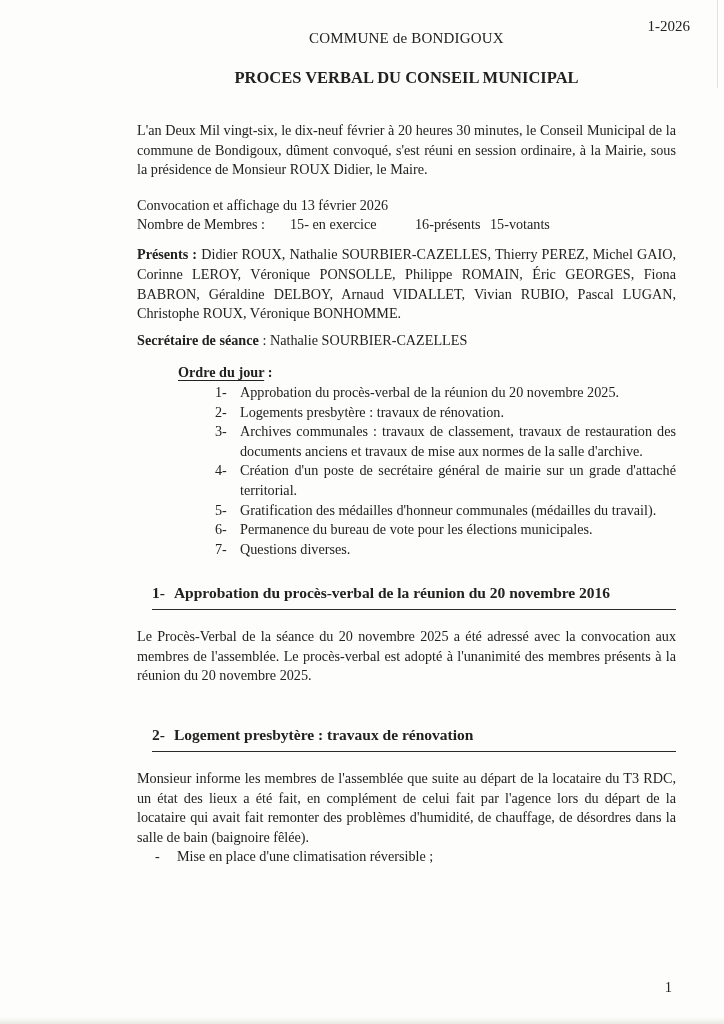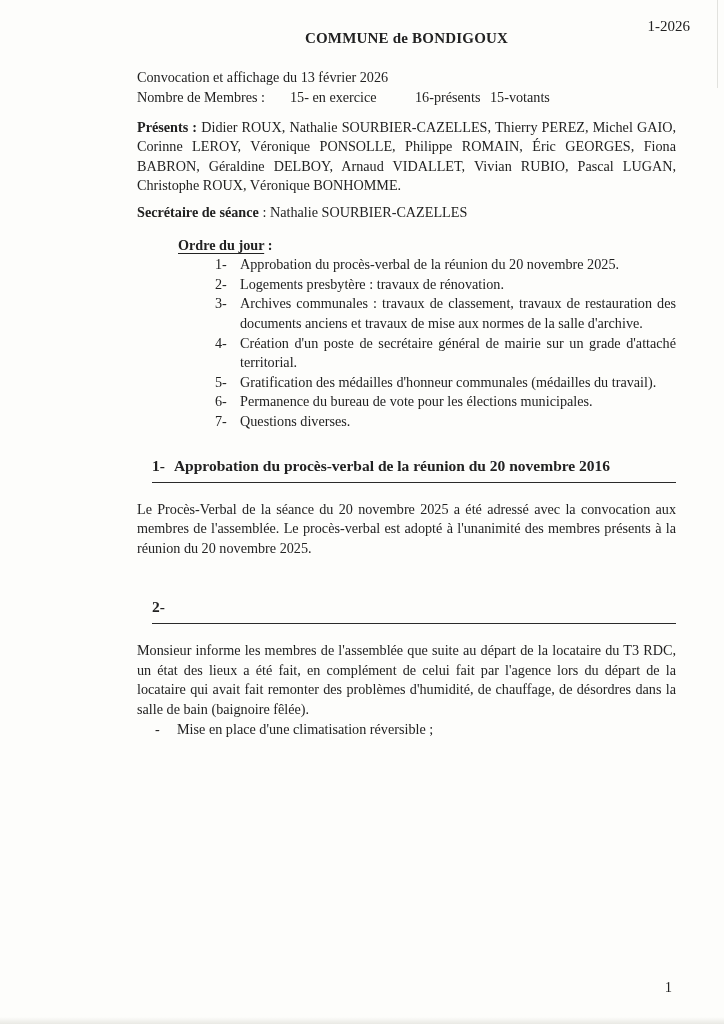--- a/index.html
+++ b/index.html
@@ -21,21 +21,21 @@
   }
   .doc-number {
     position: absolute;
     top: 18px;
     right: 34px;
     font-size: 15px;
   }
   .commune {
     margin-top: 12px;
     text-align: center;
-    font-weight: bold;
+    font-weight: normal;
     font-size: 15px;
     letter-spacing: 0.2px;
   }
   .main-title {
     margin-top: 21px;
     text-align: center;
     font-weight: bold;
     font-size: 16.5px;
     line-height: 20px;
   }
@@ -127,22 +127,24 @@
 <div class="page">
   <div class="scan-edge-right"></div>
 
   <div class="doc-number">1-2026</div>
 
   <div class="content">
 
     <div class="commune">COMMUNE de BONDIGOUX</div>
 
     <div class="main-title">
+      <div>PROCES VERBAL DU CONSEIL MUNICIPAL</div>
     </div>
 
+    <p class="para justify intro-para">L'an Deux Mil vingt-six, le dix-neuf février à 20 heures 30 minutes, le Conseil Municipal de la commune de Bondigoux, dûment convoqué, s'est réuni en session ordinaire, à la Mairie, sous la présidence de Monsieur ROUX Didier, le Maire.</p>
 
     <div class="convocation">Convocation et affichage du 13 février 2026</div>
 
     <div class="membres-row">
       <span class="m0">Nombre de Membres :</span>
       <span class="m1">15- en exercice</span>
       <span class="m2">16-présents</span>
       <span class="m3">15-votants</span>
     </div>
 
@@ -186,20 +188,21 @@
 
     <div class="section-heading">
         <span>1-</span>
         <span>Approbation du procès-verbal de la réunion du 20 novembre 2016</span>
       </div>
 
     <p class="para justify section-body">Le Procès-Verbal de la séance du 20 novembre 2025 a été adressé avec la convocation aux membres de l'assemblée. Le procès-verbal est adopté à l'unanimité des membres présents à la réunion du 20 novembre 2025.</p>
 
     <div class="section-heading second">
         <span>2-</span>
+        <span>Logement presbytère : travaux de rénovation</span>
       </div>
 
     <p class="para justify section-body">Monsieur informe les membres de l'assemblée que suite au départ de la locataire du T3 RDC, un état des lieux a été fait, en complément de celui fait par l'agence lors du départ de la locataire qui avait fait remonter des problèmes d'humidité, de chauffage, de désordres dans la salle de bain (baignoire fêlée).</p>
 
     <div class="dash-row">
         <span class="dash">-</span>
         <span>Mise en place d'une climatisation réversible ;</span>
       </div>
 
   </div>

